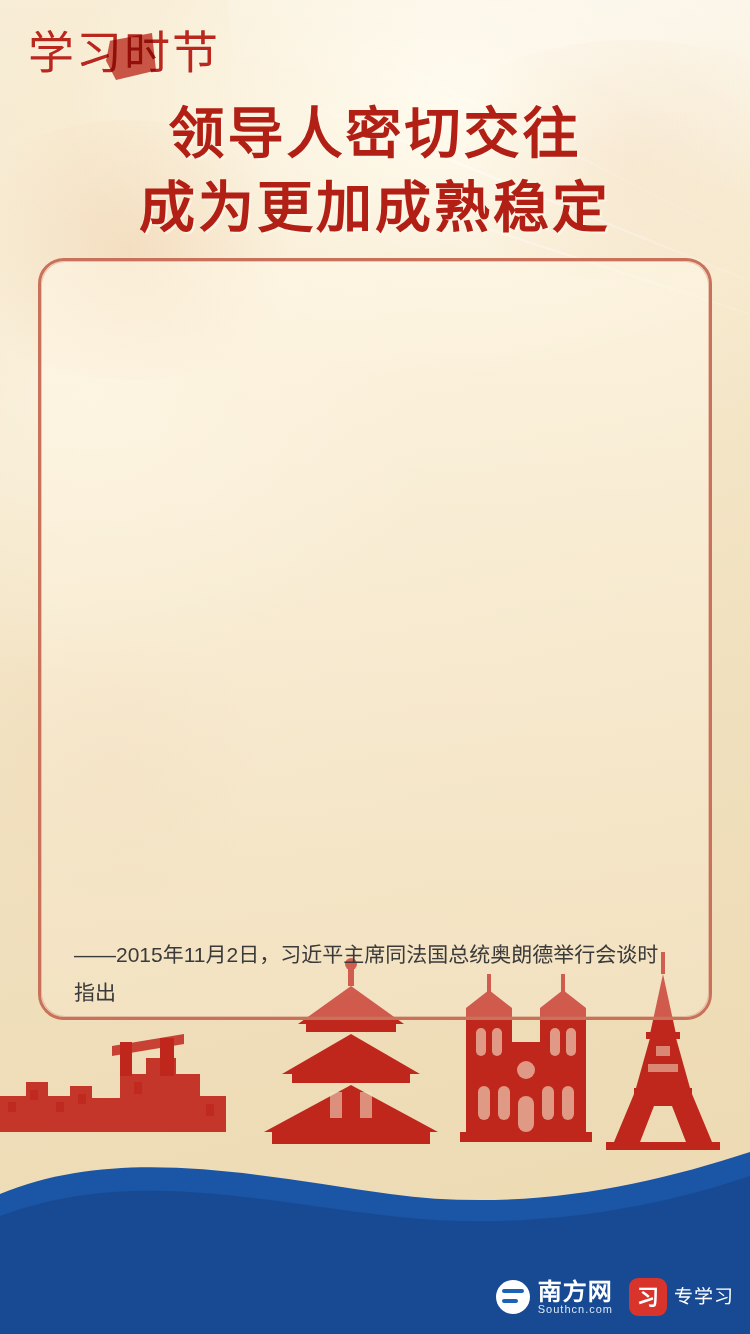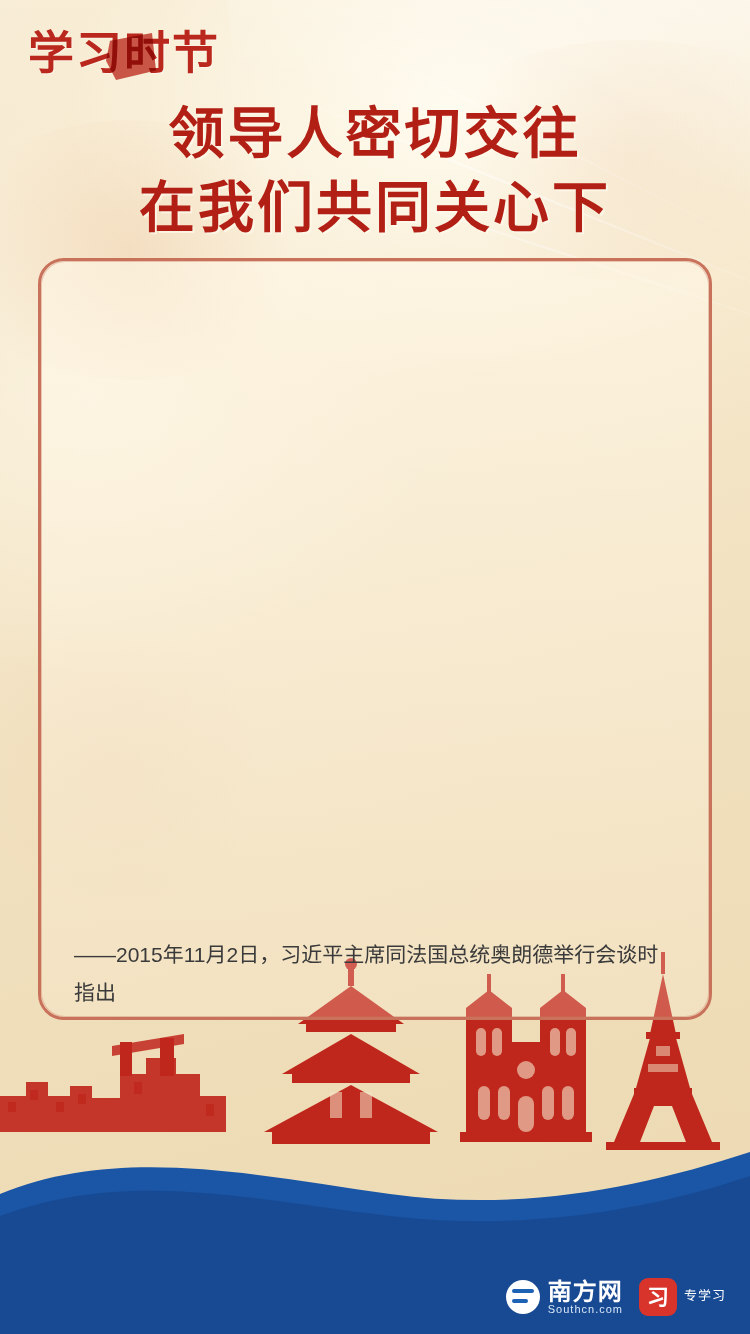--- a/index.html
+++ b/index.html
@@ -57,21 +57,21 @@
   .brand {
     position: absolute;
     top: 30px;
     left: 28px;
     z-index: 6;
     display: flex;
     align-items: flex-start;
   }
   .brand-text {
     font-family: "DejaVu Serif", "Liberation Serif", serif;
-    font-weight: bold;
+    font-weight: normal;
     font-size: 46px;
     letter-spacing: 2px;
     color: #b9271d;
     text-shadow: 1px 1px 0 rgba(255,255,255,0.4);
     line-height: 1;
     white-space: nowrap;
   }
   .brand-stamp {
     position: absolute;
     left: 78px;
@@ -173,21 +173,21 @@
     bottom: 0;
     width: 750px;
     height: 210px;
     z-index: 4;
     pointer-events: none;
   }
 
   
   .footer-logos {
     position: absolute;
-    right: 24px;
+    right: 16px;
     bottom: 18px;
     z-index: 7;
     display: flex;
     align-items: center;
     gap: 16px;
     margin-top: 40px;
   }
   .logo-nanfang {
     display: flex;
     align-items: center;
@@ -248,22 +248,22 @@
     justify-content: center;
   }
   .logo-xx-glyph {
     color: #fff;
     font-family: "DejaVu Serif", "Liberation Serif", serif;
     font-weight: bold;
     font-size: 22px;
     line-height: 1;
   }
   .logo-xx-text {
-    font-family: Liberation Mono, monospace;
-    font-size: 13px;
+    font-family: Liberation Sans, sans-serif;
+    font-size: 19px;
     color: #ffffff;
     line-height: 1.15;
     letter-spacing: 1px;
   }
 </style>
 </head>
 <body>
 
 <div class="poster">
 
@@ -278,21 +278,21 @@
 
   <div class="brand">
     <div style="position:relative;">
       <div class="brand-text">学习时节</div>
       <div class="brand-stamp"></div>
     </div>
   </div>
 
   <div class="title">
     <div class="title-line">领导人密切交往</div>
-    <div class="title-line">在我们共同关心下</div>
+    <div class="title-line">成为更加成熟稳定</div>
   </div>
 
   <div class="frame">
     <div class="frame-inner"></div>
   </div>
 
   <div class="attribution">——2015年11月2日，习近平主席同法国总统奥朗德举行会谈时指出</div>
 
   <svg class="skyline" viewBox="0 0 750 260" preserveAspectRatio="none">
 

